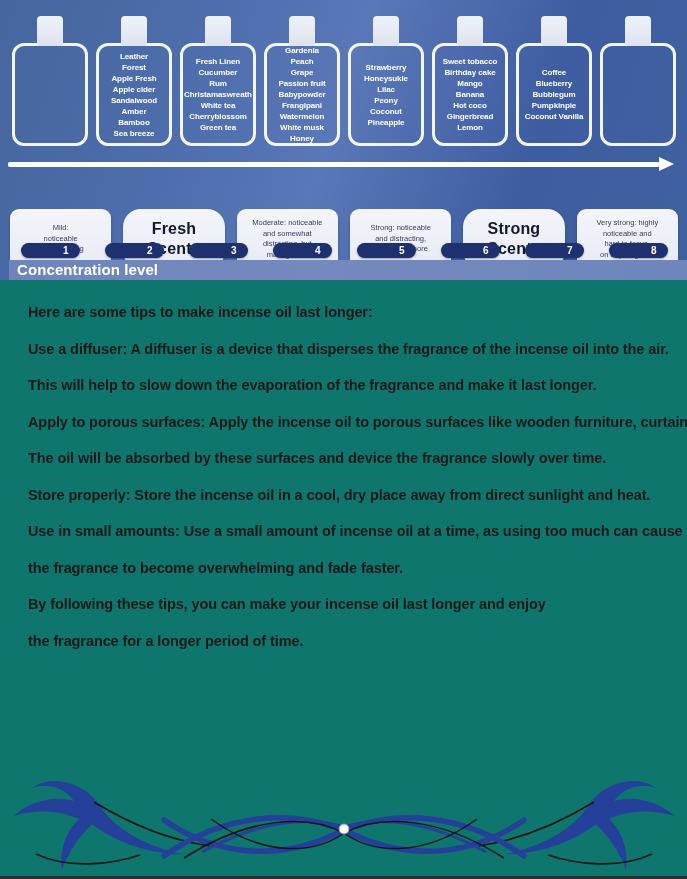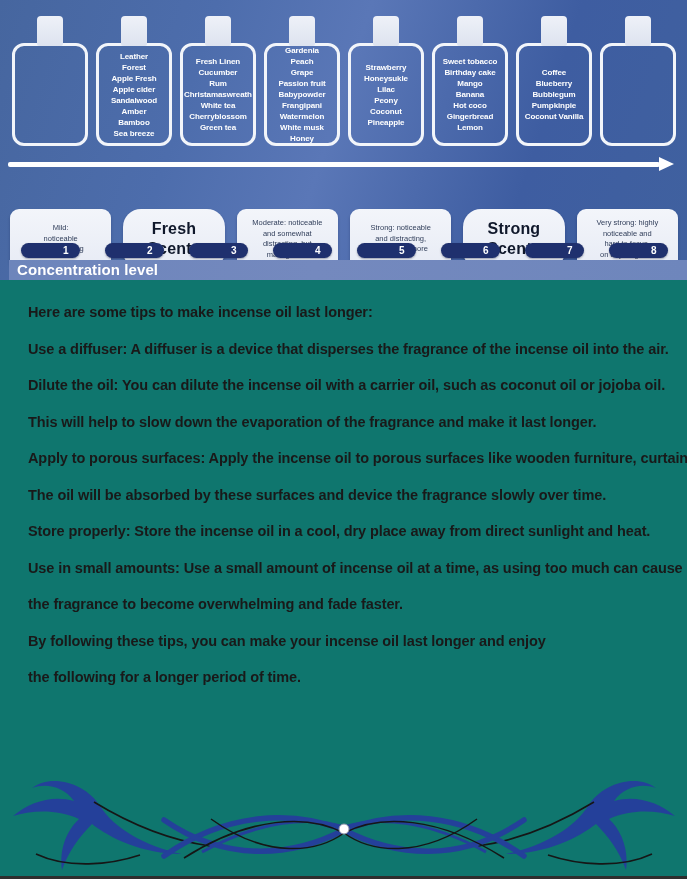--- a/index.html
+++ b/index.html
@@ -299,29 +299,28 @@
     </div>
 
     <div class="axis-band">
       <span>Concentration level</span>
     </div>
   </section>
 
   <section class="tips">
     <p>Here are some tips to make incense oil last longer:</p>
     <p>Use a diffuser: A diffuser is a device that disperses the fragrance of the incense oil into the air.</p>
-    <p>Dilute the oil: You can dilute the incense oil with a carrier oil, such as coconut oil or jojoba oil.</p>
     <p>This will help to slow down the evaporation of the fragrance and make it last longer.</p>
     <p>Apply to porous surfaces: Apply the incense oil to porous surfaces like wooden furniture, curtains, or carpets.</p>
     <p>The oil will be absorbed by these surfaces and device the fragrance slowly over time.</p>
     <p>Store properly: Store the incense oil in a cool, dry place away from direct sunlight and heat.</p>
     <p>Use in small amounts: Use a small amount of incense oil at a time, as using too much can cause</p>
     <p>the fragrance to become overwhelming and fade faster.</p>
     <p>By following these tips, you can make your incense oil last longer and enjoy</p>
-    <p>the following for a longer period of time.</p>
+    <p>the fragrance for a longer period of time.</p>
   </section>
 
   <div class="flourish">
     <svg width="676" height="104" viewBox="0 0 676 104" xmlns="http://www.w3.org/2000/svg">
       <g id="fl-half">
 
         <path fill="#24409a" d="M7,44 C24,30 46,23 68,29 C57,14 40,11 26,16 C45,1 80,11 94,34 C108,56 138,74 176,82 C136,82 104,66 86,52 C74,64 62,80 56,98 C53,77 61,58 73,47 C49,36 24,39 7,44 Z"></path>
         <path fill="none" stroke="#161616" stroke-width="1.6" d="M30,82 C62,97 104,93 134,83"></path>
         <path fill="none" stroke="#161616" stroke-width="1.6" d="M88,30 C124,52 162,68 204,74"></path>
 

